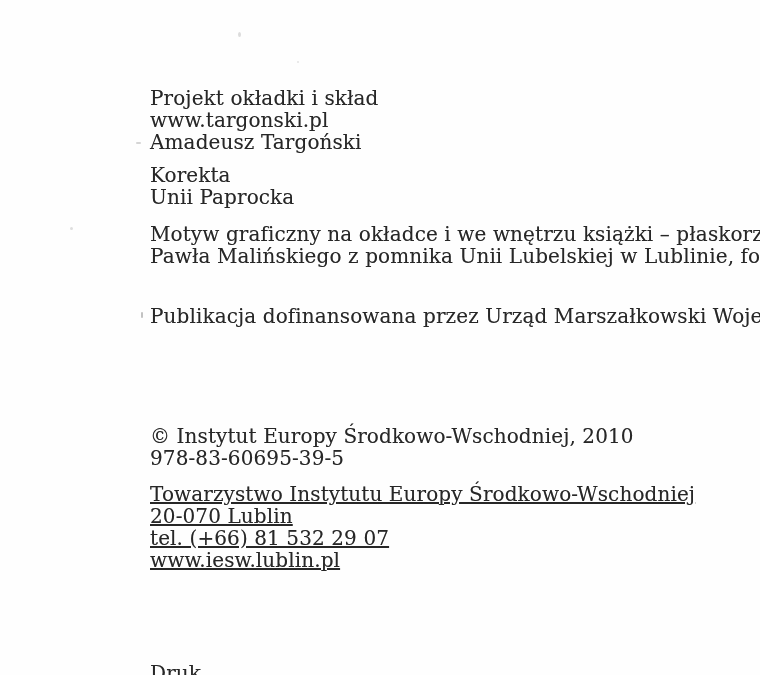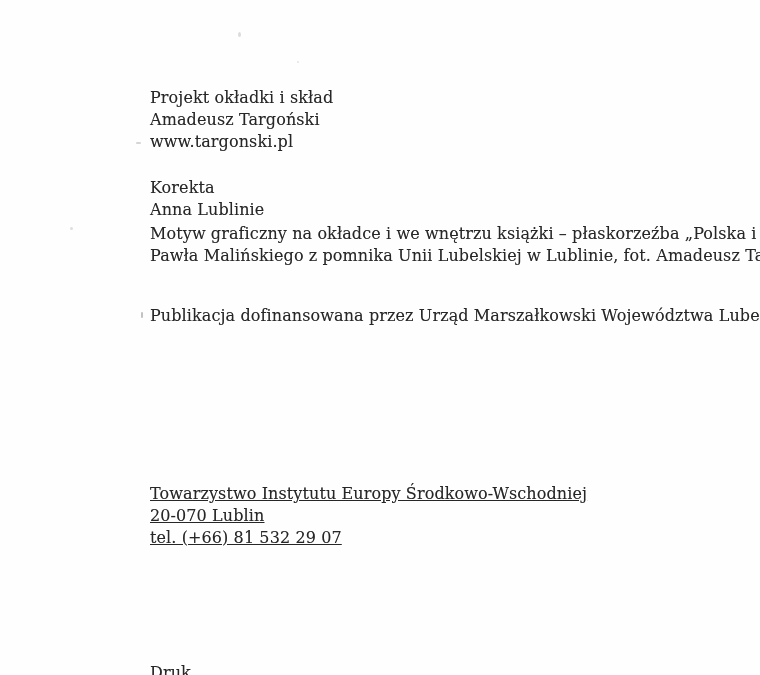--- a/index.html
+++ b/index.html
@@ -15,21 +15,21 @@
     overflow: hidden;
     font-family: "DejaVu Serif", "Liberation Serif", serif;
     color: #272727;
   }
   .block {
     position: absolute;
     left: 150px;
     width: 560px;
   }
   .line {
-    font-size: 16px;
+    font-size: 20px;
     line-height: 22px;
     letter-spacing: 0.1px;
     white-space: nowrap;
     font-variant-numeric: oldstyle-nums;
     font-feature-settings: "onum";
     text-shadow: 0 0 0.5px rgba(40,40,40,0.35);
   }
   .speck {
     position: absolute;
     background: #c9c9c9;
@@ -42,43 +42,48 @@
 <div class="page">
 
   <div class="speck" style="left:238px; top:32px; width:3px; height:5px; background:#dcdcdc;"></div>
   <div class="speck" style="left:297px; top:61px; width:2px; height:2px; background:#e3e3e3;"></div>
   <div class="speck" style="left:136px; top:142px; width:5px; height:2px; border-radius:1px; background:#d5d5d5;"></div>
   <div class="speck" style="left:70px; top:227px; width:3px; height:3px; background:#dedede;"></div>
   <div class="speck" style="left:141px; top:312px; width:2px; height:6px; border-radius:1px; background:#c2c2c2;"></div>
 
   <div class="block" style="top:87px;">
     <div class="line">Projekt okładki i skład</div>
+    <div class="line">www.targonski.pl</div>
     <div class="line">Amadeusz Targoński</div>
-    <div class="line">www.targonski.pl</div>
   </div>
 
-  <div class="block" style="top:177px;">
+  <div class="block" style="top:164px;">
     <div class="line">Korekta</div>
-    <div class="line">Anna Lublinie</div>
+    <div class="line">Unii Paprocka</div>
   </div>
 
   <div class="block" style="top:223px;">
     <div class="line">Motyw graficzny na okładce i we wnętrzu książki – płaskorzeźba „Polska i Litwa”</div>
     <div class="line">Pawła Malińskiego z pomnika Unii Lubelskiej w Lublinie, fot. Amadeusz Targoński</div>
   </div>
 
   <div class="block" style="top:305px;">
     <div class="line">Publikacja dofinansowana przez Urząd Marszałkowski Województwa Lubelskiego</div>
   </div>
 
 
+  <div class="block" style="top:425px;">
+    <div class="line">© Instytut Europy Środkowo-Wschodniej, 2010</div>
+    <div class="line">978-83-60695-39-5</div>
+  </div>
 
   <div class="block" style="top:483px;text-decoration:underline;">
     <div class="line">Towarzystwo Instytutu Europy Środkowo-Wschodniej</div>
     <div class="line">20-070 Lublin</div>
     <div class="line">tel. (+66) 81 532 29 07</div>
+    <div class="line">www.iesw.lublin.pl</div>
   </div>
 
   <div class="block" style="top:662px;">
     <div class="line">Druk</div>
   </div>
 
 </div>
 
 </body></html>

